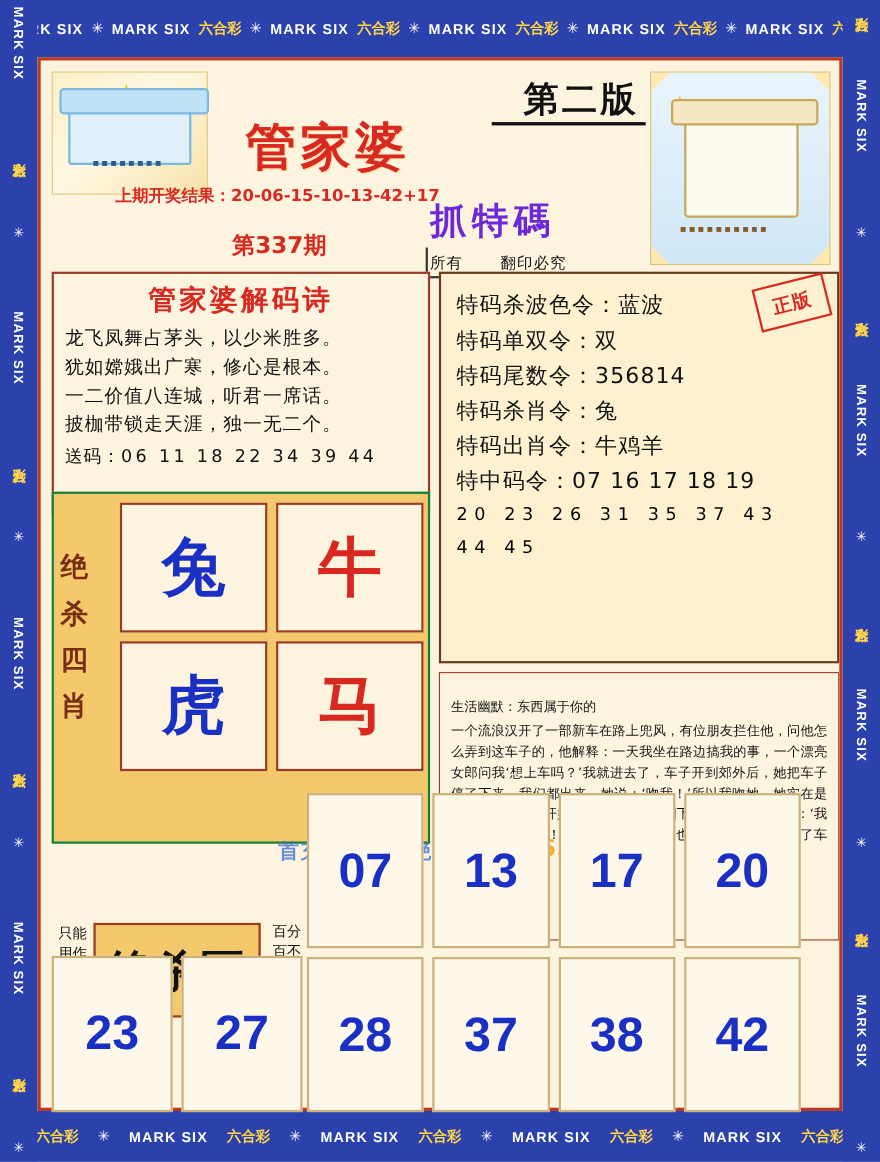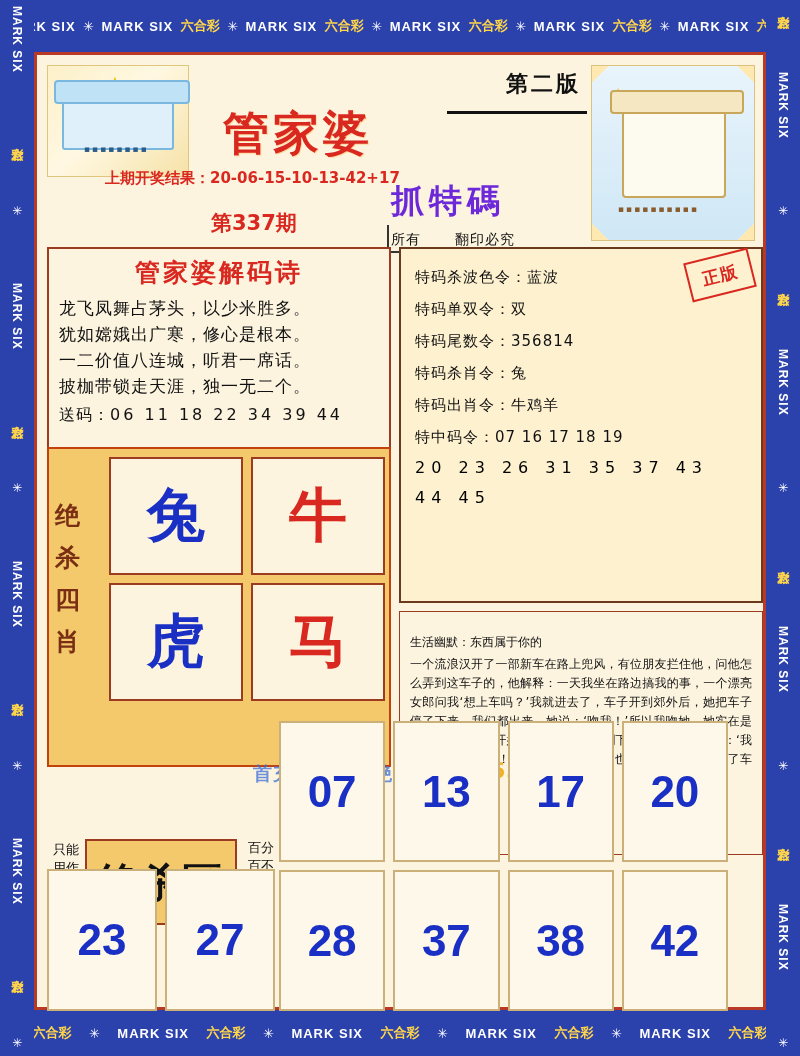--- a/index.html
+++ b/index.html
@@ -89,21 +89,21 @@
 
   .title-main {
     position:absolute; left:180px; top:42px;
     font-size:46px; font-weight:bold; color:#d9281f;
     font-family:"DejaVu Sans", sans-serif;
     letter-spacing:4px;
     text-shadow:1px 1px 0 #ffd9a0;
   }
   .edition {
     position:absolute; right:176px; top:8px;
-    font-size:22px; font-weight:bold; color:#111;
+    font-size:32px; font-weight:bold; color:#111;
     letter-spacing:3px;
   }
   .edition-underline {
     position:absolute; right:170px; top:50px; width:140px; height:3px; background:#111;
   }
   .grab-code {
     position:absolute; left:348px; top:118px;
     font-size:33px; font-weight:bold; color:#6d28d9;
     letter-spacing:5px;
   }
@@ -165,36 +165,36 @@
     font-size:16px; color:#111; margin-top:6px; letter-spacing:1px;
   }
   .poem-send .nums { letter-spacing:3px; }
 
   
   .rules-box {
     position:absolute; left:356px; top:186px; width:364px; height:356px;
     background:#fdf1cf; border:2px solid #6b3a1c;
     padding:12px 14px;
   }
-  .rule-row { font-size:15px; color:#111; line-height:32px; letter-spacing:1px; }
+  .rule-row { font-size:20px; color:#111; line-height:32px; letter-spacing:1px; }
   .rule-row .val { color:#111; }
   .rule-nums { font-size:16px; letter-spacing:6px; line-height:30px; }
   .stamp {
     position:absolute; right:8px; top:6px;
     width:66px; height:40px; border:2px solid #d9281f;
     color:#d9281f; font-size:17px; font-weight:bold;
     display:flex; align-items:center; justify-content:center;
     transform:rotate(-14deg);
     letter-spacing:1px;
   }
 
   
   .animals-box {
     position:absolute; left:4px; top:386px; width:344px; height:320px;
-    background:#f3c96b; border:2px solid #c2410c;
+    background:#f3c96b; border:2px solid #15803d;
   }
   .animals-side {
     position:absolute; left:6px; top:8px; width:48px; height:244px;
     color:#7a2f14; font-size:25px; font-weight:bold;
     display:flex; flex-direction:column; align-items:center; justify-content:center;
     line-height:42px;
   }
   .animals-grid {
     position:absolute; left:60px; top:8px; width:276px; height:244px;
     display:grid; grid-template-columns:1fr 1fr; grid-template-rows:1fr 1fr; gap:8px;

